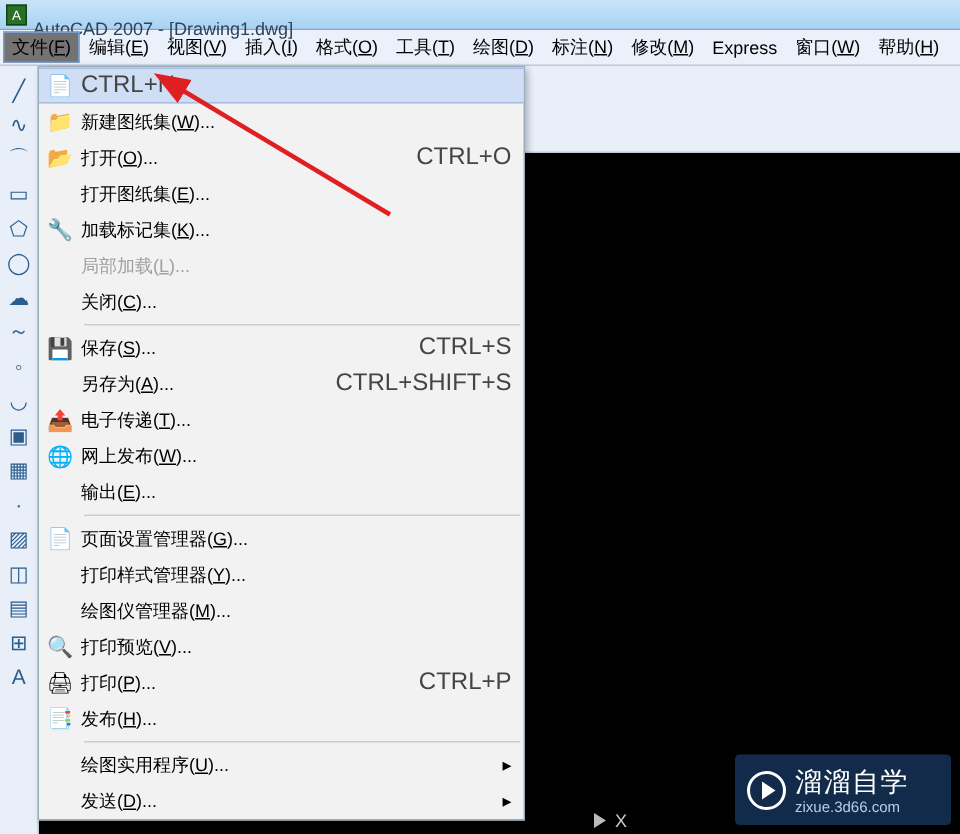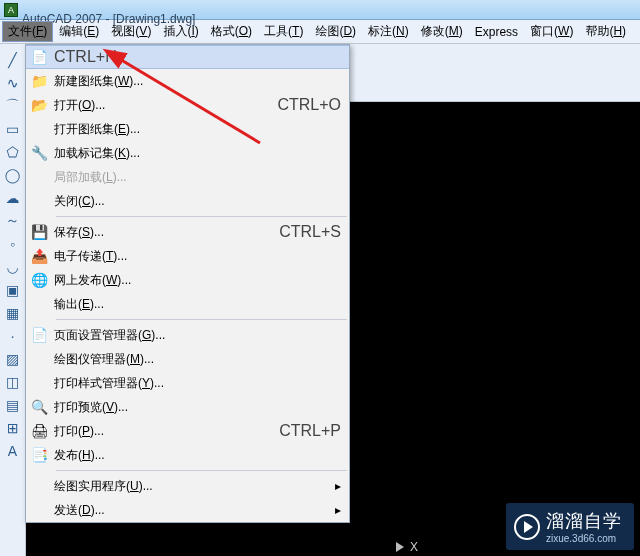--- a/index.html
+++ b/index.html
@@ -149,21 +149,21 @@
     color:#ccc; font-size:12px; display:flex; gap:6px; align-items:center;
   }
   .cursor-ucs .tri {
     width:0;height:0;border-top:5px solid transparent;border-bottom:5px solid transparent;border-left:8px solid #bbb;
   }
 
   .watermark {
     position:absolute; right:6px; bottom:6px;
     background: rgba(20,47,81,0.92);
     color:#fff; font-size:18px;
-    padding:6px 12px 6px 8px;
+    padding:6px 28px 6px 8px;
     display:flex; align-items:center; gap:6px;
     border-radius:3px;
     z-index:200;
     box-shadow:0 0 4px rgba(0,0,0,0.5);
     letter-spacing:1px;
   }
   .watermark .play {
     width:26px;height:26px;border:2px solid #fff;border-radius:50%;
     display:flex;align-items:center;justify-content:center;
   }
@@ -307,20 +307,25 @@
         <div class="dd-label">关闭(<span class="uline">C</span>)...</div>
         <div class="dd-shortcut"></div>
       </div>
       <div class="dd-sep"></div>
       <div class="dd-item">
         <div class="dd-icon">💾</div>
         <div class="dd-label">保存(<span class="uline">S</span>)...</div>
         <div class="dd-shortcut">CTRL+S</div>
       </div>
       <div class="dd-item">
+        <div class="dd-icon"></div>
+        <div class="dd-label">另存为(<span class="uline">A</span>)...</div>
+        <div class="dd-shortcut">CTRL+SHIFT+S</div>
+      </div>
+      <div class="dd-item">
         <div class="dd-icon">📤</div>
         <div class="dd-label">电子传递(<span class="uline">T</span>)...</div>
         <div class="dd-shortcut"></div>
       </div>
       <div class="dd-item">
         <div class="dd-icon">🌐</div>
         <div class="dd-label">网上发布(<span class="uline">W</span>)...</div>
         <div class="dd-shortcut"></div>
       </div>
       <div class="dd-item">
@@ -329,26 +334,26 @@
         <div class="dd-shortcut"></div>
       </div>
       <div class="dd-sep"></div>
       <div class="dd-item">
         <div class="dd-icon">📄</div>
         <div class="dd-label">页面设置管理器(<span class="uline">G</span>)...</div>
         <div class="dd-shortcut"></div>
       </div>
       <div class="dd-item">
         <div class="dd-icon"></div>
+        <div class="dd-label">打印样式管理器(<span class="uline">Y</span>)...</div>
+        <div class="dd-shortcut"></div>
+      </div>
+      <div class="dd-item">
+        <div class="dd-icon"></div>
         <div class="dd-label">绘图仪管理器(<span class="uline">M</span>)...</div>
-        <div class="dd-shortcut"></div>
-      </div>
-      <div class="dd-item">
-        <div class="dd-icon"></div>
-        <div class="dd-label">打印样式管理器(<span class="uline">Y</span>)...</div>
         <div class="dd-shortcut"></div>
       </div>
       <div class="dd-item">
         <div class="dd-icon">🔍</div>
         <div class="dd-label">打印预览(<span class="uline">V</span>)...</div>
         <div class="dd-shortcut"></div>
       </div>
       <div class="dd-item">
         <div class="dd-icon">🖨</div>
         <div class="dd-label">打印(<span class="uline">P</span>)...</div>

